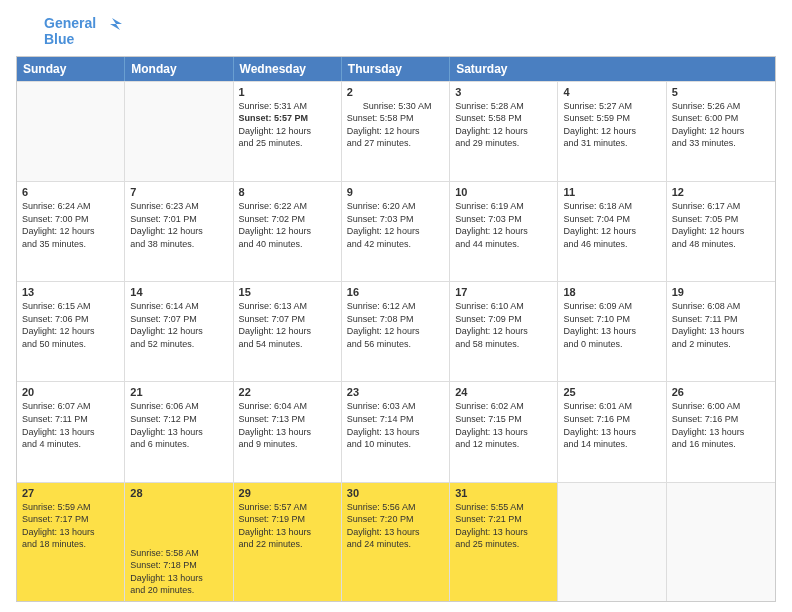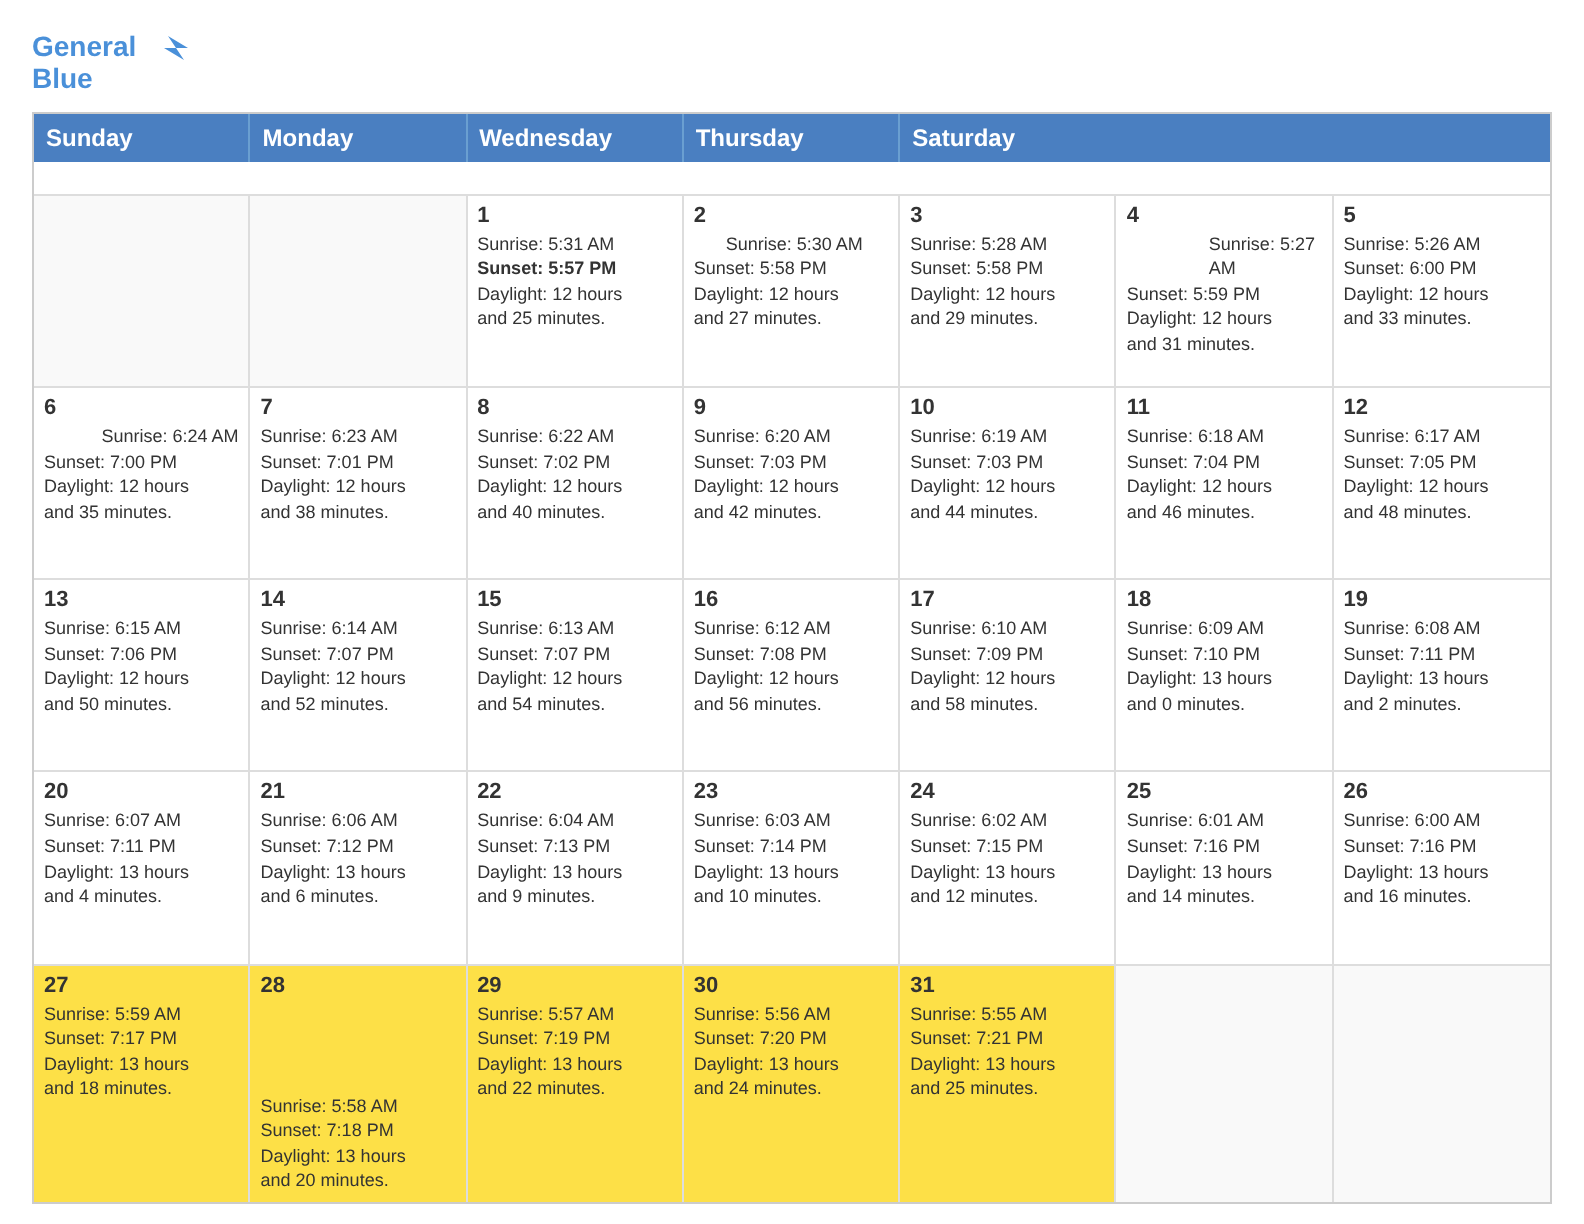--- a/index.html
+++ b/index.html
@@ -15,20 +15,21 @@
       height: 612px;
       padding: 16px 16px 10px 16px;
       display: flex;
       flex-direction: column;
     }
     .header {
       display: flex;
       align-items: flex-end;
       justify-content: space-between;
       margin-bottom: 8px;
+      margin-left: 28px;
     }
     .logo {
       display: flex;
       align-items: center;
       gap: 2px;
     }
     .logo-text {
       font-size: 14px;
       font-weight: bold;
       color: #333;
@@ -47,21 +48,20 @@
     }
     .subtitle {
       font-size: 14px;
       color: #555;
     }
     .calendar {
       flex: 1;
       display: flex;
       flex-direction: column;
       border: 1px solid #ccc;
-      gap: 16px;
     }
     .cal-header-row {
       display: grid;
       grid-template-columns: repeat(7, 1fr);
       background: #4a7fc1;
     }
     .cal-header-cell {
       color: #fff;
       font-size: 12px;
       font-weight: bold;
@@ -162,41 +162,41 @@
             <div class="cell-text">
               <span style="display: block;">Sunrise: 5:28 AM</span>
               <span style="display: block;">Sunset: 5:58 PM</span>
               <span style="display: block;">Daylight: 12 hours</span>
               <span style="display: block;">and 29 minutes.</span>
             </div>
           </div>
           <div class="cal-cell">
             <span class="day-num">4</span>
             <div class="cell-text">
-              <span style="display: block; margin-left: 41px;">Sunrise: 5:27 AM</span>
+              <span style="display: block;">Sunrise: 5:27 AM</span>
               <span style="display: block;">Sunset: 5:59 PM</span>
               <span style="display: block;">Daylight: 12 hours</span>
               <span style="display: block;">and 31 minutes.</span>
             </div>
           </div>
           <div class="cal-cell">
             <span class="day-num">5</span>
             <div class="cell-text">
               <span style="display: block;">Sunrise: 5:26 AM</span>
               <span style="display: block;">Sunset: 6:00 PM</span>
               <span style="display: block;">Daylight: 12 hours</span>
               <span style="display: block;">and 33 minutes.</span>
             </div>
           </div>
         </div>
         <div class="cal-week">
           <div class="cal-cell">
             <span class="day-num">6</span>
             <div class="cell-text">
-              <span style="display: block; text-align: right;">Sunrise: 6:24 AM</span>
+              <span style="display: block;">Sunrise: 6:24 AM</span>
               <span style="display: block;">Sunset: 7:00 PM</span>
               <span style="display: block;">Daylight: 12 hours</span>
               <span style="display: block;">and 35 minutes.</span>
             </div>
           </div>
           <div class="cal-cell">
             <span class="day-num">7</span>
             <div class="cell-text">
               <span style="display: block;">Sunrise: 6:23 AM</span>
               <span style="display: block;">Sunset: 7:01 PM</span>

